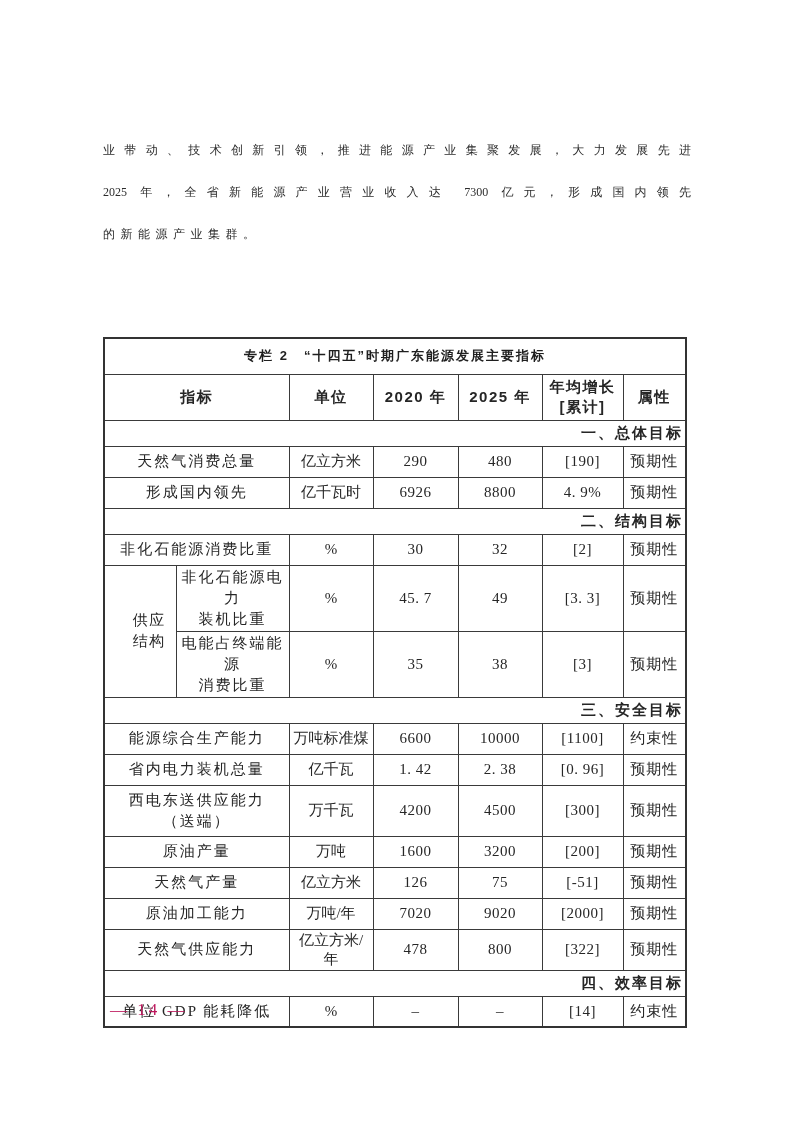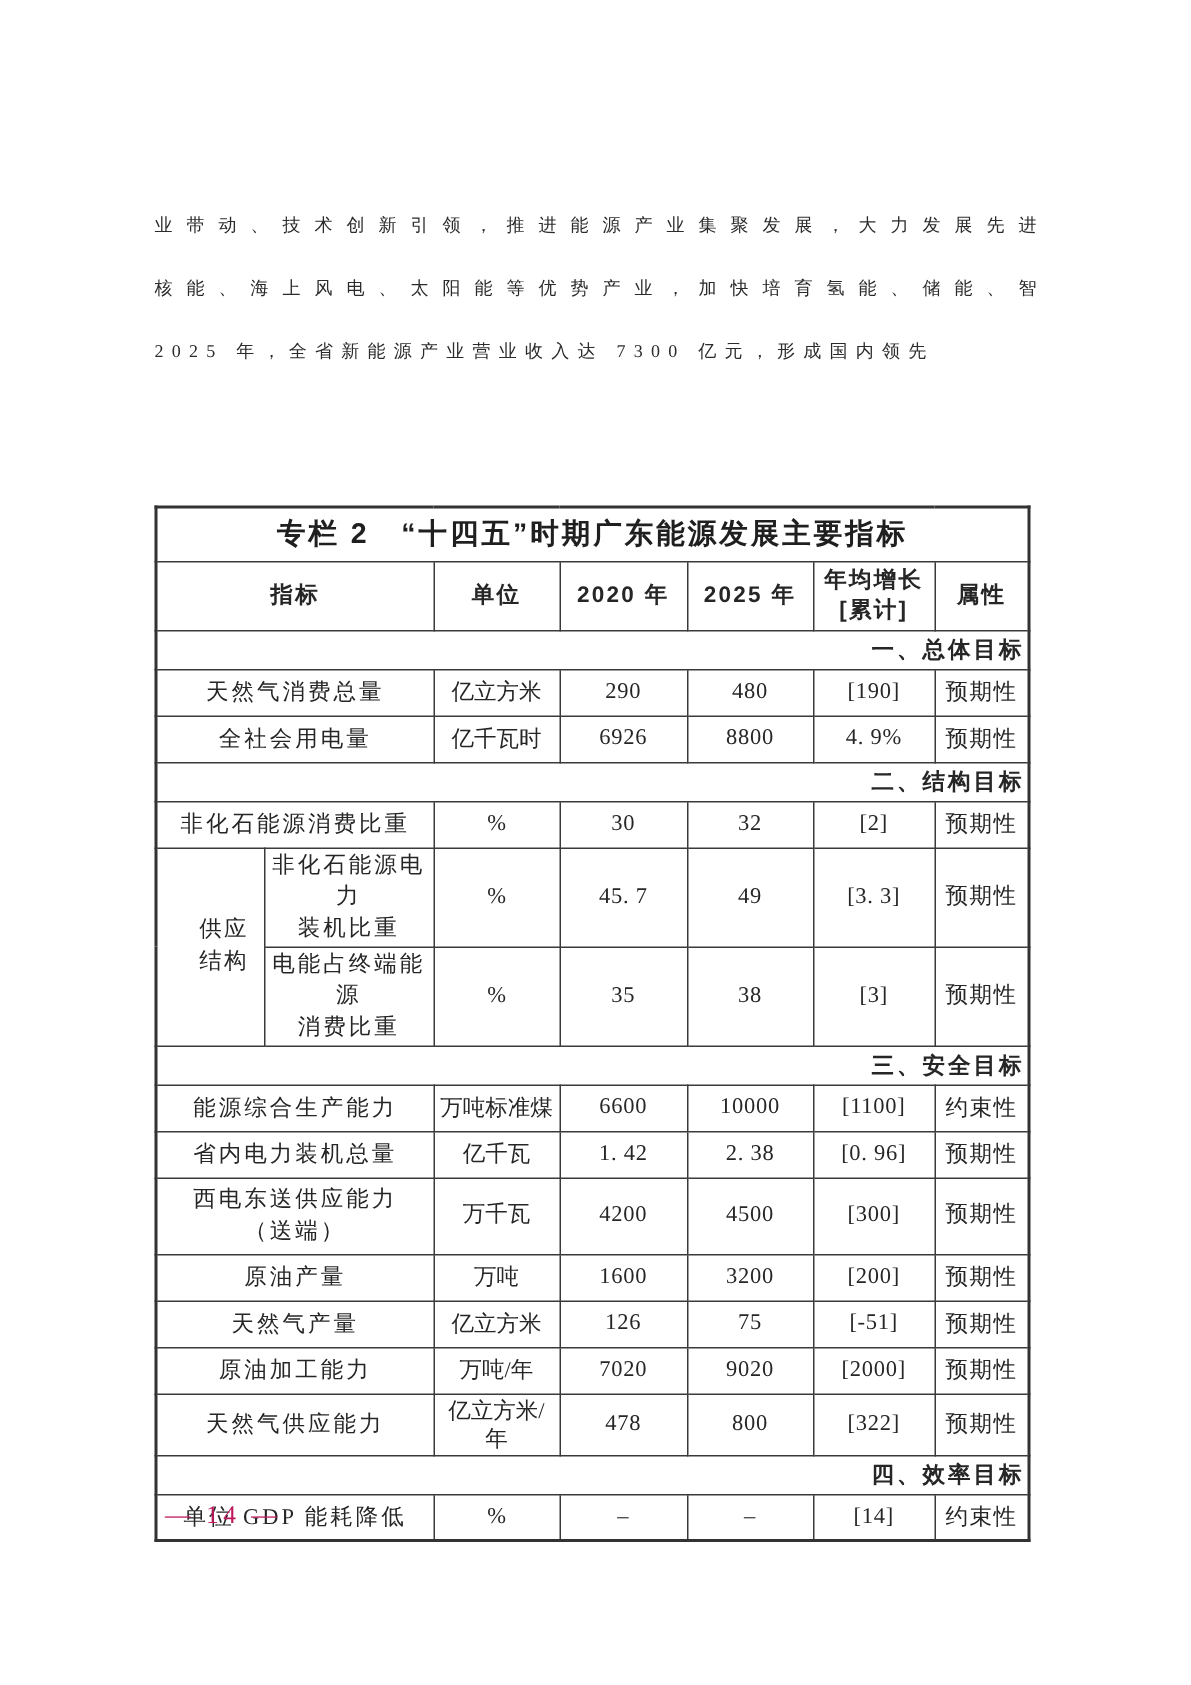--- a/index.html
+++ b/index.html
@@ -51,21 +51,21 @@
     vertical-align: middle;
     white-space: pre-line;
     padding: 1px 2px;
     font-weight: normal;
   }
   .panel-table { border: 2px solid #333333; }
   .panel-table tr.title-row th {
     height: 36px;
     font-family: "Liberation Sans", "DejaVu Sans", sans-serif;
     font-weight: bold;
-    font-size: 19px;
+    font-size: 13px;
     letter-spacing: 2px;
     color: #1f1f1f;
   }
   .panel-table tr.header-row th {
     height: 46px;
     font-family: "Liberation Sans", "DejaVu Sans", sans-serif;
     font-weight: bold;
     font-size: 15px;
     letter-spacing: 1.5px;
     line-height: 20px;
@@ -95,22 +95,22 @@
     color: #be185d;
   }
 </style>
 </head>
 <body>
 
 <div class="page">
 
   <div class="doc-paragraph">
     <div class="para-line">业带动、技术创新引领，推进能源产业集聚发展，大力发展先进</div>
-    <div class="para-line">核能、海上风电、太阳能等优势产业，加快培育氢能、储能、智</div>
     <div class="para-line">2025 年，全省新能源产业营业收入达 7300 亿元，形成国内领先</div>
+    <div class="para-line">的新能源产业集群。</div>
   </div>
 
   <table class="panel-table">
     <colgroup>
       <col style="width:72px">
         <col style="width:113px">
         <col style="width:84px">
       <col style="width:85px">
         <col style="width:84px">
         <col style="width:81px">
@@ -137,21 +137,21 @@
       <tr class="data">
         <td colspan="2" class="ind">天然气消费总量</td>
         <td class="unit">亿立方米</td>
         <td class="num">290</td>
         <td class="num">480</td>
         <td class="num">[190]</td>
         <td class="attr">预期性</td>
       </tr>
 
       <tr class="data">
-        <td colspan="2" class="ind">全社会用电量</td>
+        <td colspan="2" class="ind">形成国内领先</td>
         <td class="unit">亿千瓦时</td>
         <td class="num">6926</td>
         <td class="num">8800</td>
         <td class="num">4. 9%</td>
         <td class="attr">预期性</td>
       </tr>
 
       <tr class="sec">
         <td colspan="7">二、结构目标</td>
       </tr>

